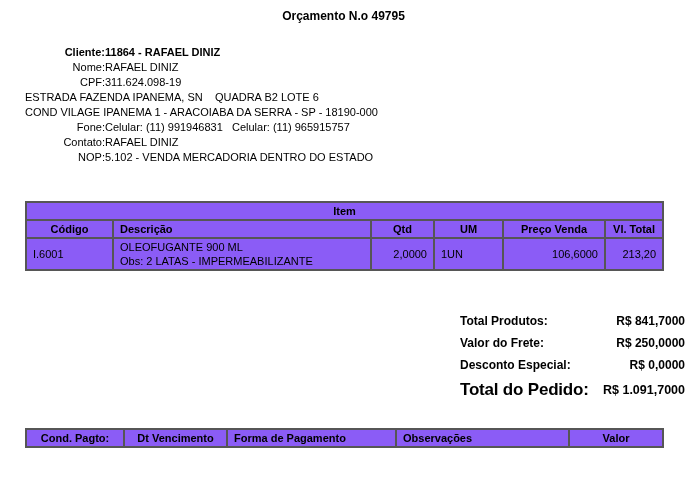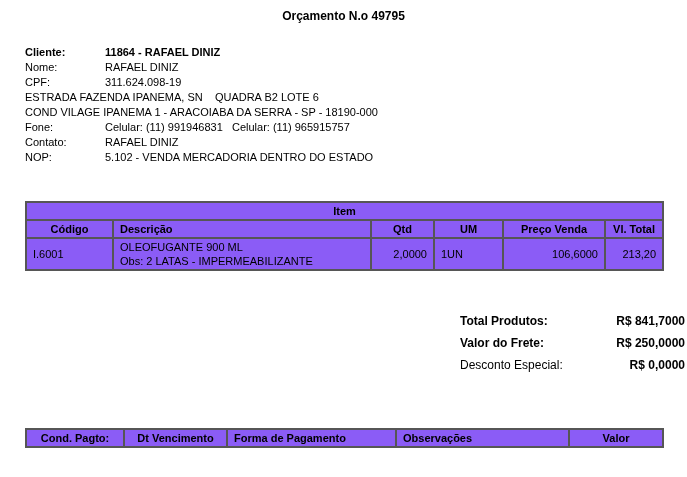--- a/index.html
+++ b/index.html
@@ -13,21 +13,21 @@
   }
 
   .doc-title {
     position:absolute; top:9px; left:0; width:100%;
     text-align:center; font-size:12px; font-weight:bold;
   }
 
   
   .client-block { position:absolute; top:45px; left:25px; font-size:11px; line-height:15px; }
   .crow { display:flex; }
-  .clabel { width:80px; flex:0 0 80px; }
+  .clabel { width:80px; flex:0 0 80px;text-align:right; }
   .cvalue { white-space:pre; }
   .b { font-weight:bold; }
 
   
   table {
     border-collapse:separate; border-spacing:0;
     table-layout:fixed; font-size:11px;
     border:1px solid #565656;
   }
   th, td {
@@ -45,21 +45,21 @@
   .c-right  { text-align:right; }
 
   .item-table { position:absolute; top:201px; left:25px; width:637px; }
   .payment-table { position:absolute; top:428px; left:25px; width:637px; }
 
   
   .totals { position:absolute; top:314px; left:460px; width:225px; font-size:12px; }
   .trow { display:flex; justify-content:space-between; align-items:baseline; margin-bottom:8px; }
   .tlabel { font-weight:bold; }
   .tvalue { font-weight:bold; white-space:pre; }
-  .trow.normal-label .tlabel { font-weight:normal; }
+  .trow.normal-label .tlabel { font-weight:bold; }
   .grand-row { display:flex; justify-content:space-between; align-items:center; margin-top:1px; }
   .grand-label { font-size:17px; font-weight:bold; letter-spacing:-0.2px; }
   .grand-value { font-size:12.5px; font-weight:bold; }
 </style>
 </head>
 <body>
 
 <div class="doc-title">Orçamento N.o 49795</div>
 
 <div class="client-block">
@@ -136,20 +136,24 @@
     <div class="tvalue">R$ 841,7000</div>
   </div>
   <div class="trow">
     <div class="tlabel">Valor do Frete:</div>
     <div class="tvalue">R$ 250,0000</div>
   </div>
   <div class="trow normal-label">
     <div class="tlabel">Desconto Especial:</div>
     <div class="tvalue">R$ 0,0000</div>
   </div>
+  <div class="grand-row">
+    <div class="grand-label">Total do Pedido:</div>
+    <div class="grand-value">R$ 1.091,7000</div>
+  </div>
 </div>
 
 <table class="payment-table">
   <colgroup>
     <col style="width:98px">
       <col style="width:103px">
       <col style="width:169px">
     <col style="width:173px">
       <col style="width:94px">
   </colgroup>

